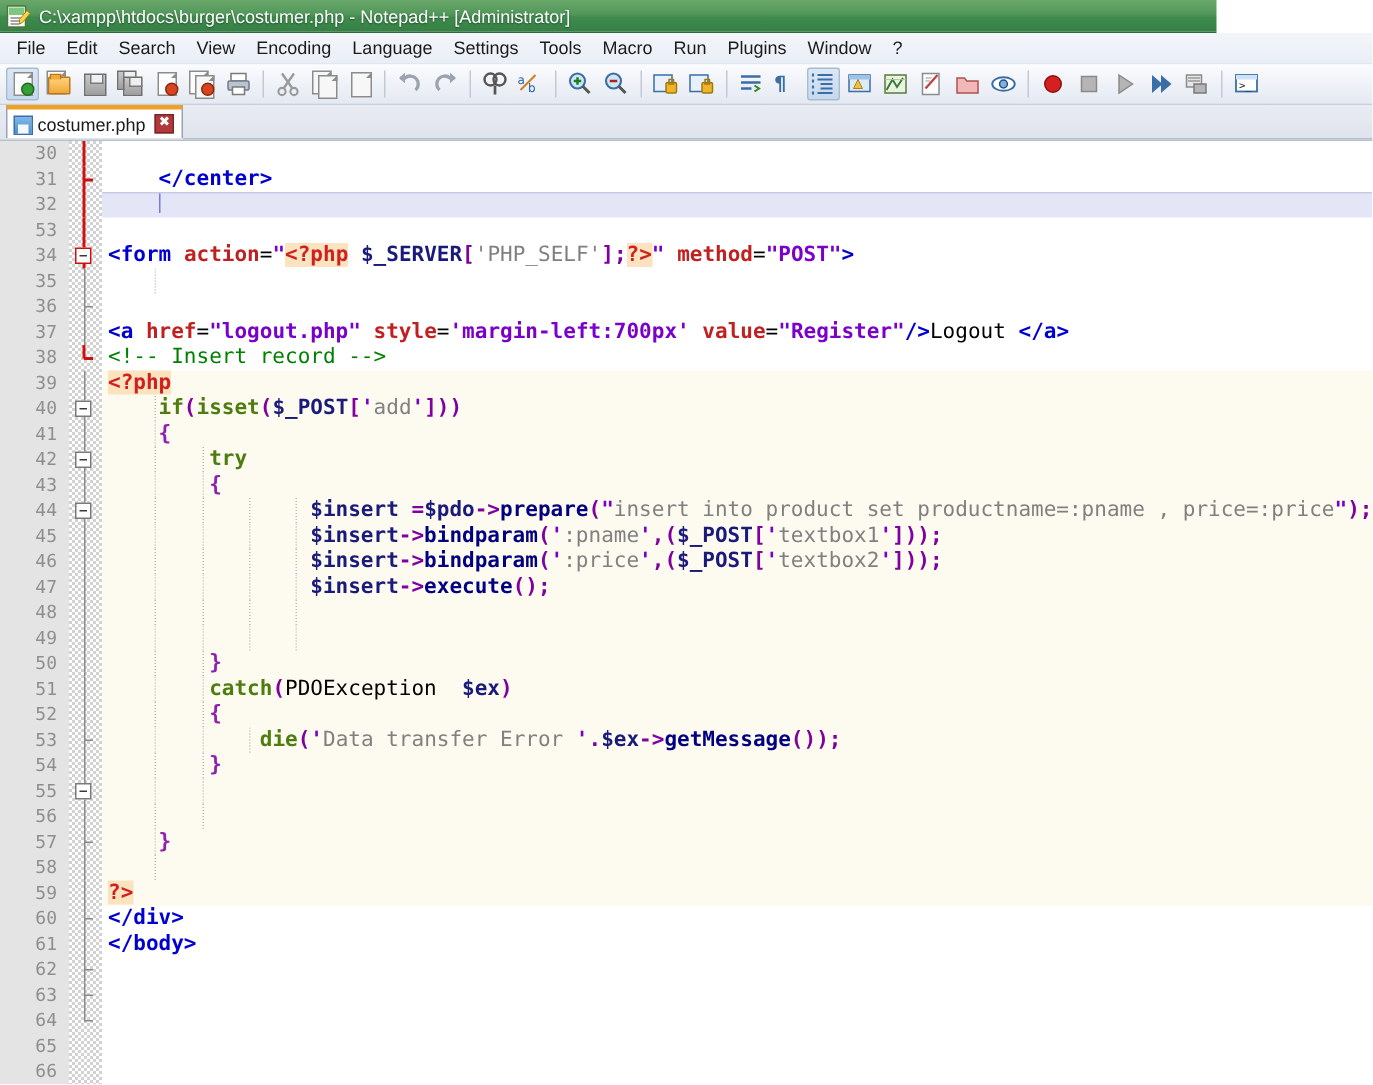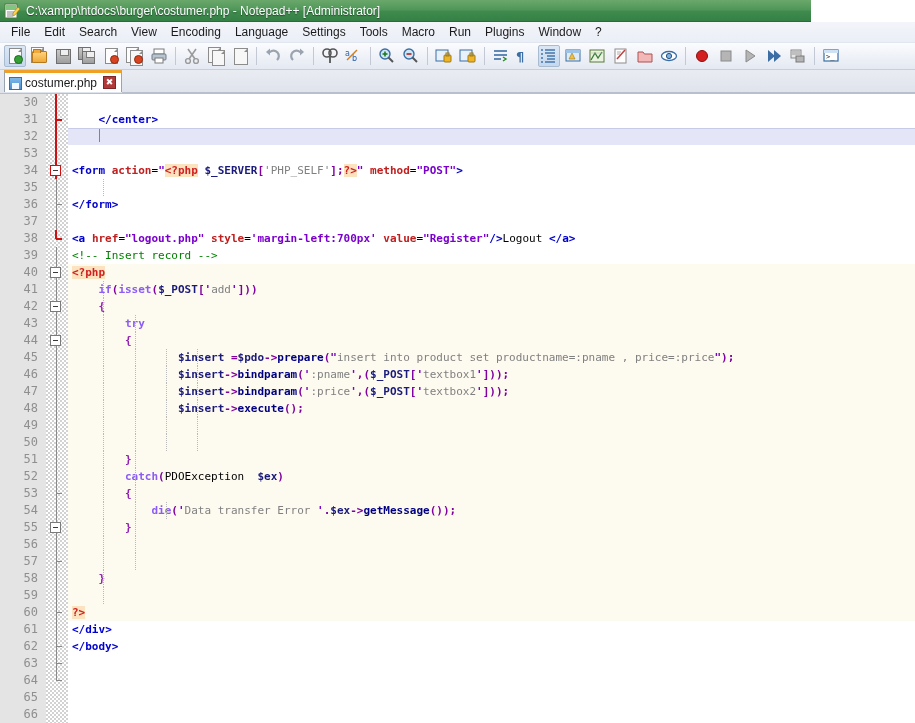--- a/index.html
+++ b/index.html
@@ -172,40 +172,40 @@
   .foldtick.red{background:#d01010;height:2px;}
   .foldend{
     position:absolute;left:10px;top:0;width:1px;height:9px;background:#8a8a8a;
   }
   .foldend:after{content:"";position:absolute;left:0;top:8px;width:6px;height:1px;background:#8a8a8a;}
 
   #code{
     flex:1;position:relative;overflow:hidden;
     background:#ffffff;
     font-family:"DejaVu Sans Mono","Liberation Mono",monospace;
-    font-size:11px;
+    font-size:14px;
   }
   .cline{
     height:17px;line-height:17px;white-space:pre;
     padding-left:4px;box-sizing:border-box;position:relative;
   }
   .cline.php{background:#fdfaef;}
   .cline.cur{background:#e4e6f7;}
   .cline.cur:after{
     content:"";position:absolute;left:0;right:0;top:0;height:1px;background:#c8cbe8;
   }
 
   
   .t-tag{color:#0000d0;font-weight:bold;}
   .t-attr{color:#c02020;font-weight:bold;}
   .t-str{color:#7a00cc;font-weight:bold;}
   .t-strq{color:#808080;}
   .t-cmt{color:#008000;}
   .t-php{color:#d02020;font-weight:bold;background:#fbe3c0;}
-  .t-kw{color:#8b5cf6;font-weight:bold;}
+  .t-kw{color:#4d7c0f;font-weight:bold;}
   .t-var{color:#1a1a7a;font-weight:bold;}
   .t-fn{color:#000080;font-weight:bold;}
   .t-op{color:#8000a0;font-weight:bold;}
   .t-plain{color:#000000;}
   .t-brace{color:#9020b0;font-weight:bold;}
 
   .caret{
     display:inline-block;width:1px;height:14px;background:#7a78d8;
     vertical-align:-2px;
   }
@@ -686,21 +686,20 @@
       <div class="foldrow"></div>
       <div class="foldrow"></div>
     </div>
   <div id="code">
       <div class="cline"></div>
       <div class="cline">    <span class="t-tag">&lt;/center</span><span class="t-tag">&gt;</span></div>
       <div class="cline cur">    <span class="caret"></span></div>
       <div class="cline"></div>
       <div class="cline"><span class="t-tag">&lt;form</span> <span class="t-attr">action</span>=<span class="t-str">"</span><span class="t-php">&lt;?php</span> <span class="t-var">$_SERVER</span><span class="t-op">[</span><span class="t-strq">'PHP_SELF'</span><span class="t-op">]</span><span class="t-op">;</span><span class="t-php">?&gt;</span><span class="t-str">"</span> <span class="t-attr">method</span>=<span class="t-str">"POST"</span><span class="t-tag">&gt;</span></div>
       <div class="cline"><span class="iguide" style="left: 35.28px;"></span></div>
-      <div class="cline"><span class="t-tag">&lt;/form</span><span class="t-tag">&gt;</span></div>
       <div class="cline"></div>
       <div class="cline"><span class="t-tag">&lt;a</span> <span class="t-attr">href</span>=<span class="t-str">"logout.php"</span> <span class="t-attr">style</span>=<span class="t-str">'margin-left:700px'</span> <span class="t-attr">value</span>=<span class="t-str">"Register"</span><span class="t-tag">/&gt;</span>Logout <span class="t-tag">&lt;/a</span><span class="t-tag">&gt;</span></div>
       <div class="cline"><span class="t-cmt">&lt;!-- Insert record --&gt;</span></div>
       <div class="cline php"><span class="t-php">&lt;?php</span></div>
       <div class="cline php">    <span class="t-kw">if</span><span class="t-op">(</span><span class="t-kw">isset</span><span class="t-op">(</span><span class="t-var">$_POST</span><span class="t-op">[</span><span class="t-str">'</span><span class="t-strq">add</span><span class="t-str">'</span><span class="t-op">]</span><span class="t-op">)</span><span class="t-op">)</span><span class="iguide" style="left: 35.28px;"></span></div>
       <div class="cline php">    <span class="t-brace">{</span><span class="iguide" style="left: 35.28px;"></span></div>
       <div class="cline php">        <span class="t-kw">try</span><span class="iguide" style="left: 35.28px;"></span><span class="iguide" style="left: 66.56px;"></span></div>
       <div class="cline php">        <span class="t-brace">{</span><span class="iguide" style="left: 35.28px;"></span><span class="iguide" style="left: 66.56px;"></span></div>
       <div class="cline php">                <span class="t-var">$insert</span> <span class="t-op">=</span><span class="t-var">$pdo</span><span class="t-op">-&gt;</span><span class="t-fn">prepare</span><span class="t-op">(</span><span class="t-str">"</span><span class="t-strq">insert into product set productname=:pname , price=:price</span><span class="t-str">"</span><span class="t-op">)</span><span class="t-op">;</span><span class="iguide" style="left: 35.28px;"></span><span class="iguide" style="left: 66.56px;"></span><span class="iguide" style="left: 97.84px;"></span><span class="iguide" style="left: 129.12px;"></span></div>
       <div class="cline php">                <span class="t-var">$insert</span><span class="t-op">-&gt;</span><span class="t-fn">bindparam</span><span class="t-op">(</span><span class="t-str">'</span><span class="t-strq">:pname</span><span class="t-str">'</span><span class="t-op">,</span><span class="t-op">(</span><span class="t-var">$_POST</span><span class="t-op">[</span><span class="t-str">'</span><span class="t-strq">textbox1</span><span class="t-str">'</span><span class="t-op">]</span><span class="t-op">)</span><span class="t-op">)</span><span class="t-op">;</span><span class="iguide" style="left: 35.28px;"></span><span class="iguide" style="left: 66.56px;"></span><span class="iguide" style="left: 97.84px;"></span><span class="iguide" style="left: 129.12px;"></span></div>

